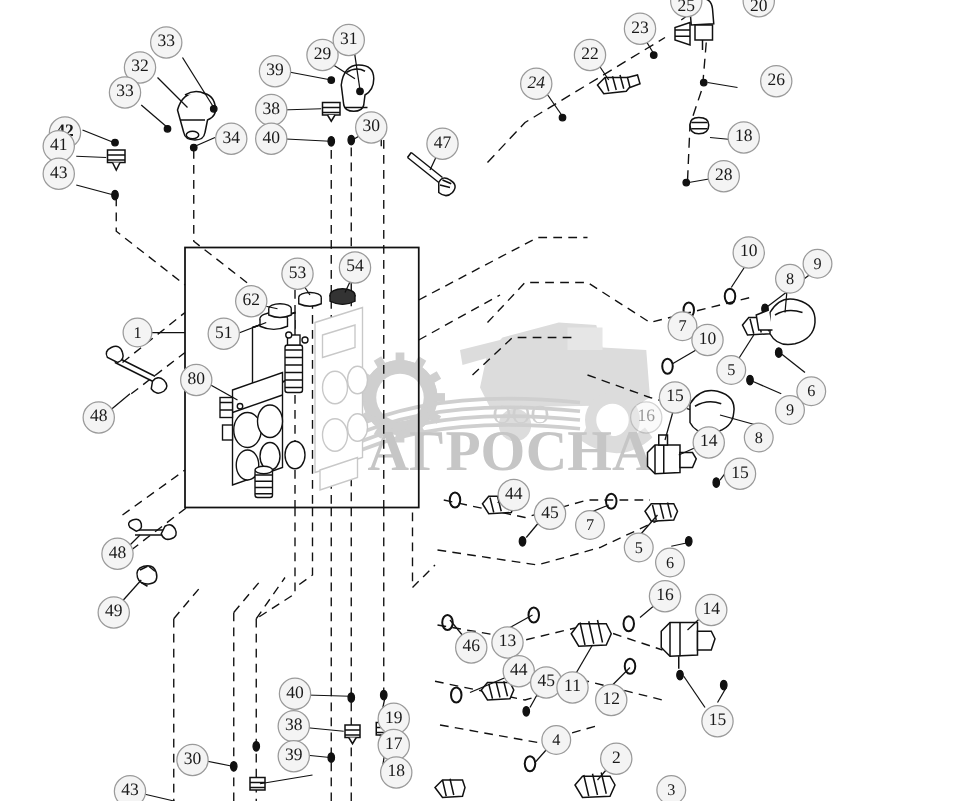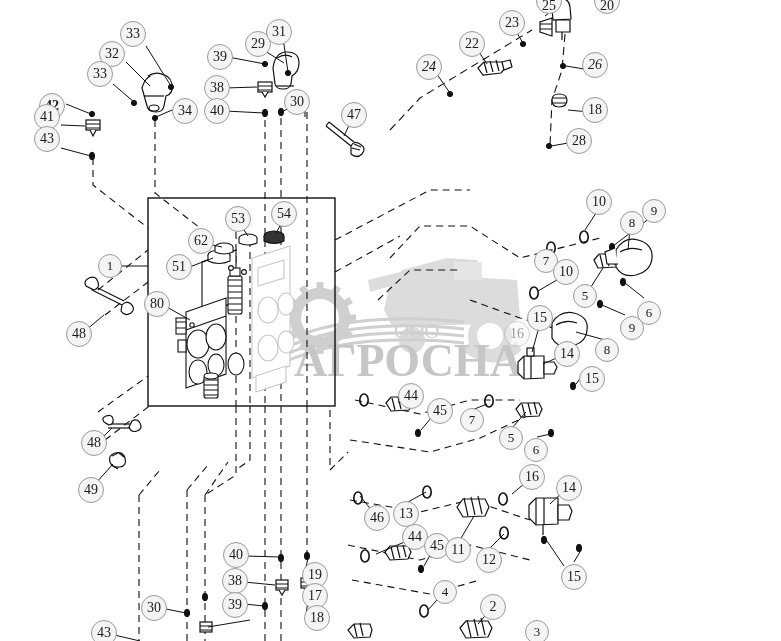--- a/index.html
+++ b/index.html
@@ -490,21 +490,21 @@
 
     <div class="callout" style="left:66px;top:321px;">48</div>
     <div class="callout" style="left:81px;top:430px;">48</div>
     <div class="callout" style="left:78px;top:477px;">49</div>
 
     <div class="callout" style="left:416px;top:54px;font-style:italic;">24</div>
     <div class="callout" style="left:459px;top:31px;">22</div>
     <div class="callout" style="left:499px;top:10px;text-align:center;">23</div>
     <div class="callout clip-top" style="left:536px;top:-12px;line-height:34px;">25</div>
     <div class="callout clip-top" style="left:594px;top:-12px;line-height:34px;">20</div>
-    <div class="callout" style="left:582px;top:52px;font-style:italic;">26</div>
+    <div class="callout" style="left:608px;top:52px;">26</div>
     <div class="callout" style="left:582px;top:97px;">18</div>
     <div class="callout" style="left:566px;top:128px;">28</div>
 
     <div class="callout" style="left:586px;top:189px;">10</div>
     <div class="callout small" style="left:620px;top:211px;">8</div>
     <div class="callout small" style="left:642px;top:199px;">9</div>
     <div class="callout small" style="left:534px;top:249px;">7</div>
     <div class="callout" style="left:553px;top:259px;">10</div>
     <div class="callout small" style="left:573px;top:284px;">5</div>
     <div class="callout small" style="left:637px;top:301px;">6</div>

